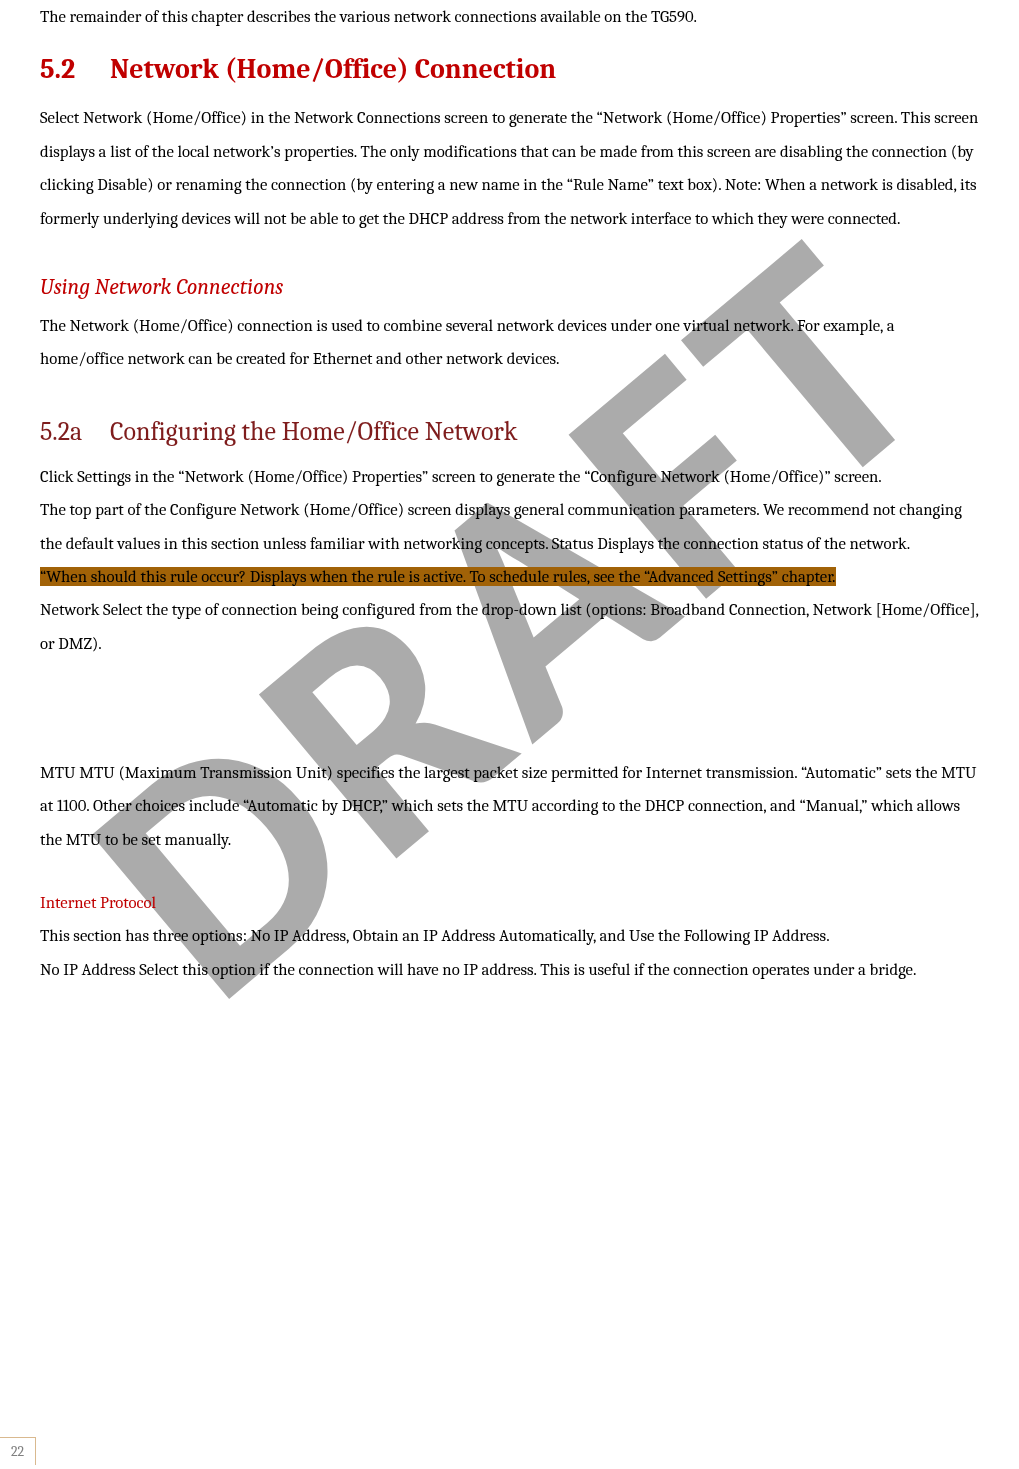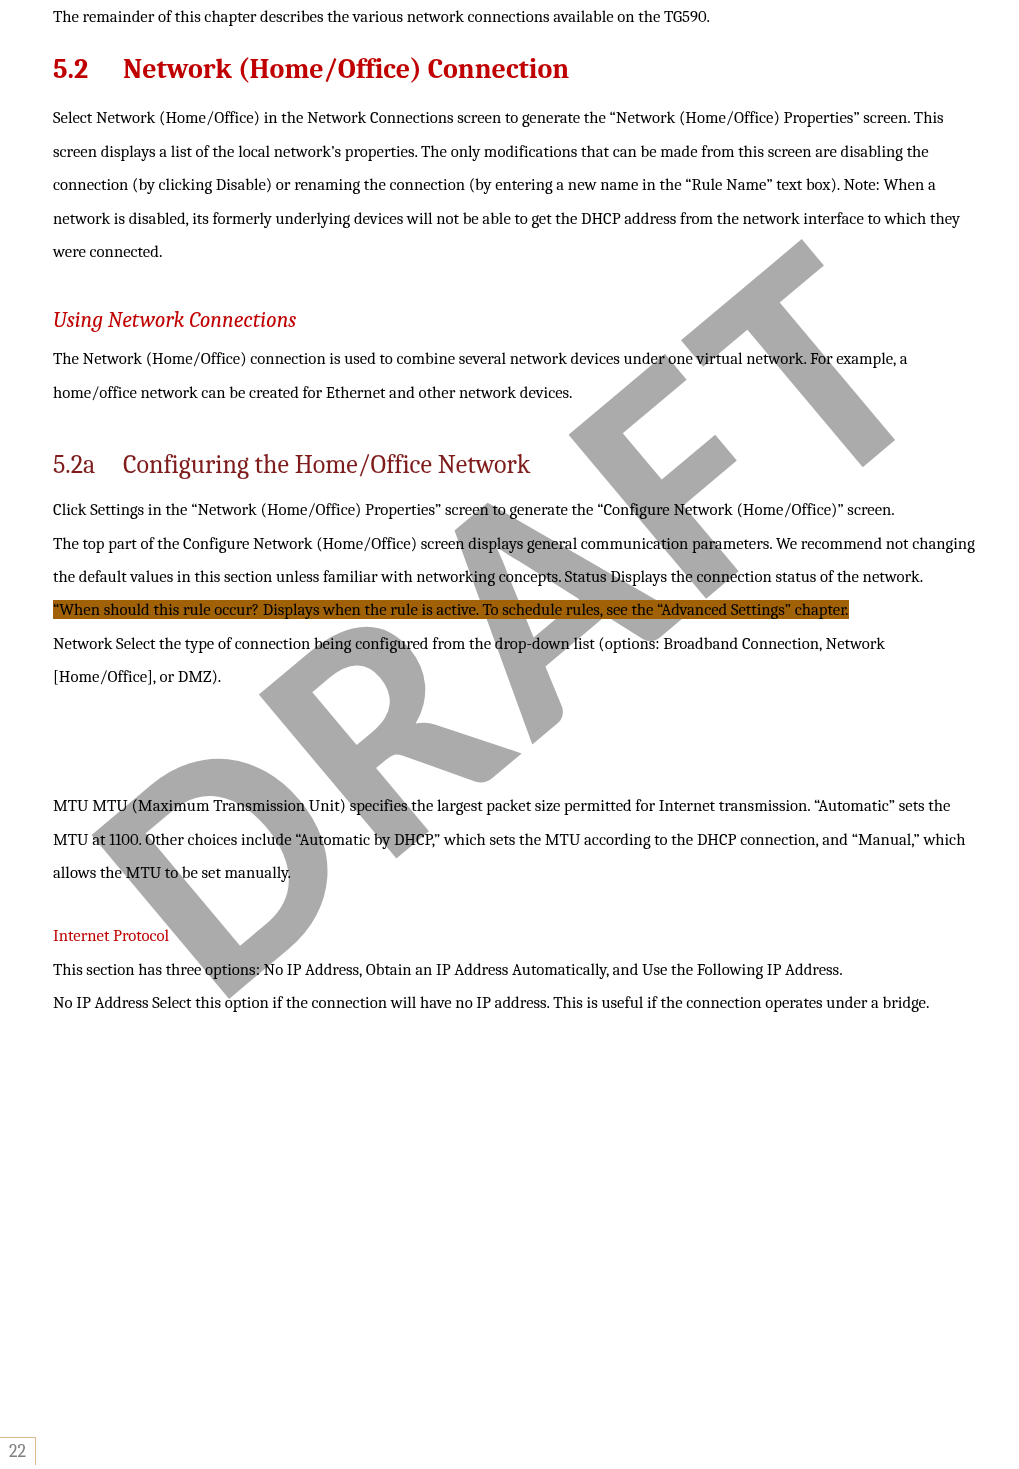--- a/index.html
+++ b/index.html
@@ -29,21 +29,20 @@
     font-size: 330px;
     font-weight: 700;
     color: rgba(0,0,0,0.33);
     letter-spacing: 10px;
     font-family: Calibri, Arial, sans-serif;
     white-space: nowrap;
   }
   .content {
     position: relative;
     z-index: 2;
-    margin-left: 13px;
   }
   .p-intro { margin-top: 2px; }
   .h2-num {
     font-family: Cambria, Georgia, serif;
     font-size: 28px;
     font-weight: 700;
     color: #c00000;
     margin-top: 8px;
     margin-bottom: 4px;
   }
@@ -70,21 +69,21 @@
   }
   .footer {
     position: absolute;
     bottom: 4px;
     left: 0;
     width: 36px;
     height: 28px;
     border-top: 1px solid #d9b98f;
     border-right: 1px solid #d9b98f;
     font-family: Cambria, Georgia, serif;
-    font-size: 18px;
+    font-size: 14px;
     color: #808080;
     text-align: center;
     line-height: 28px;
   }
 </style>
 </head>
 <body>
 
 <div class="watermark">
   <div class="watermark-text">DRAFT</div>

